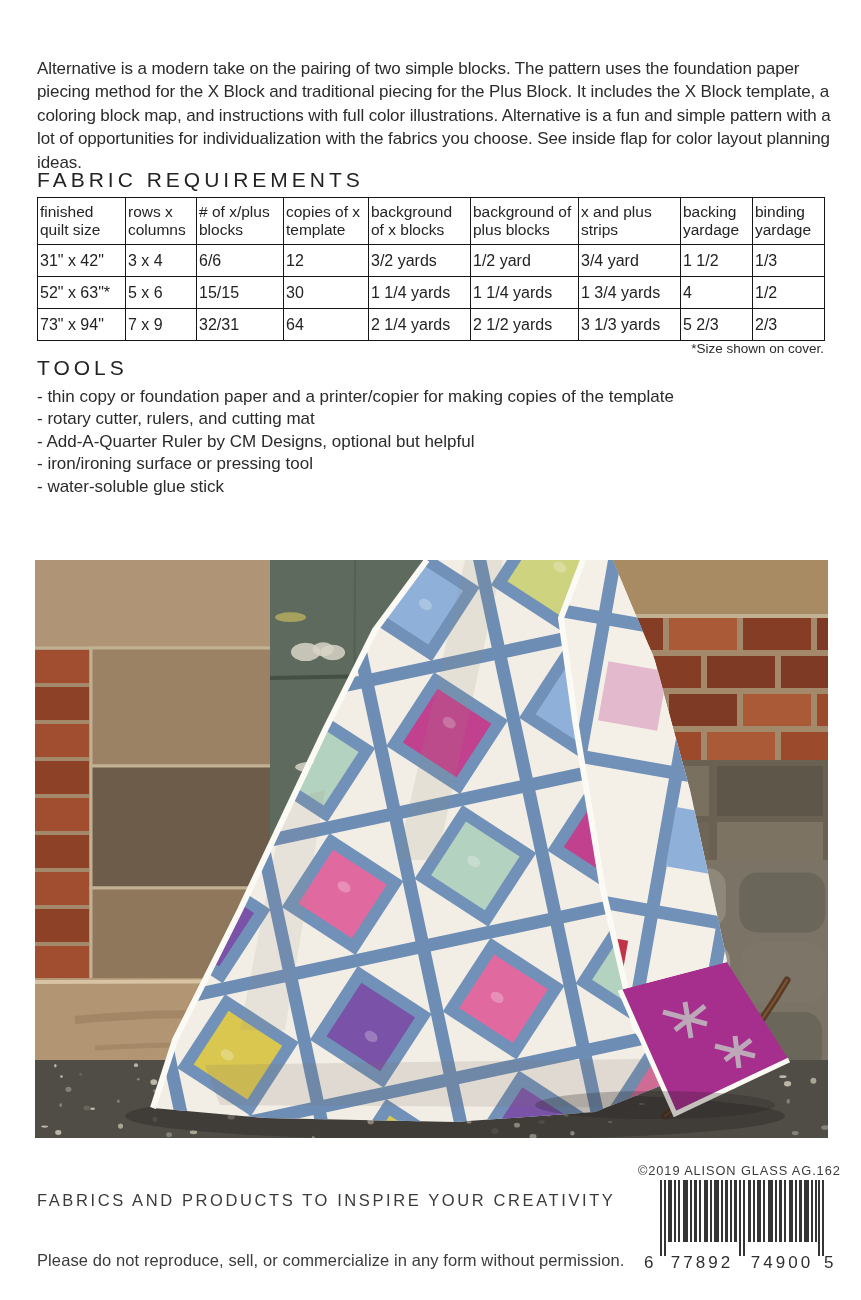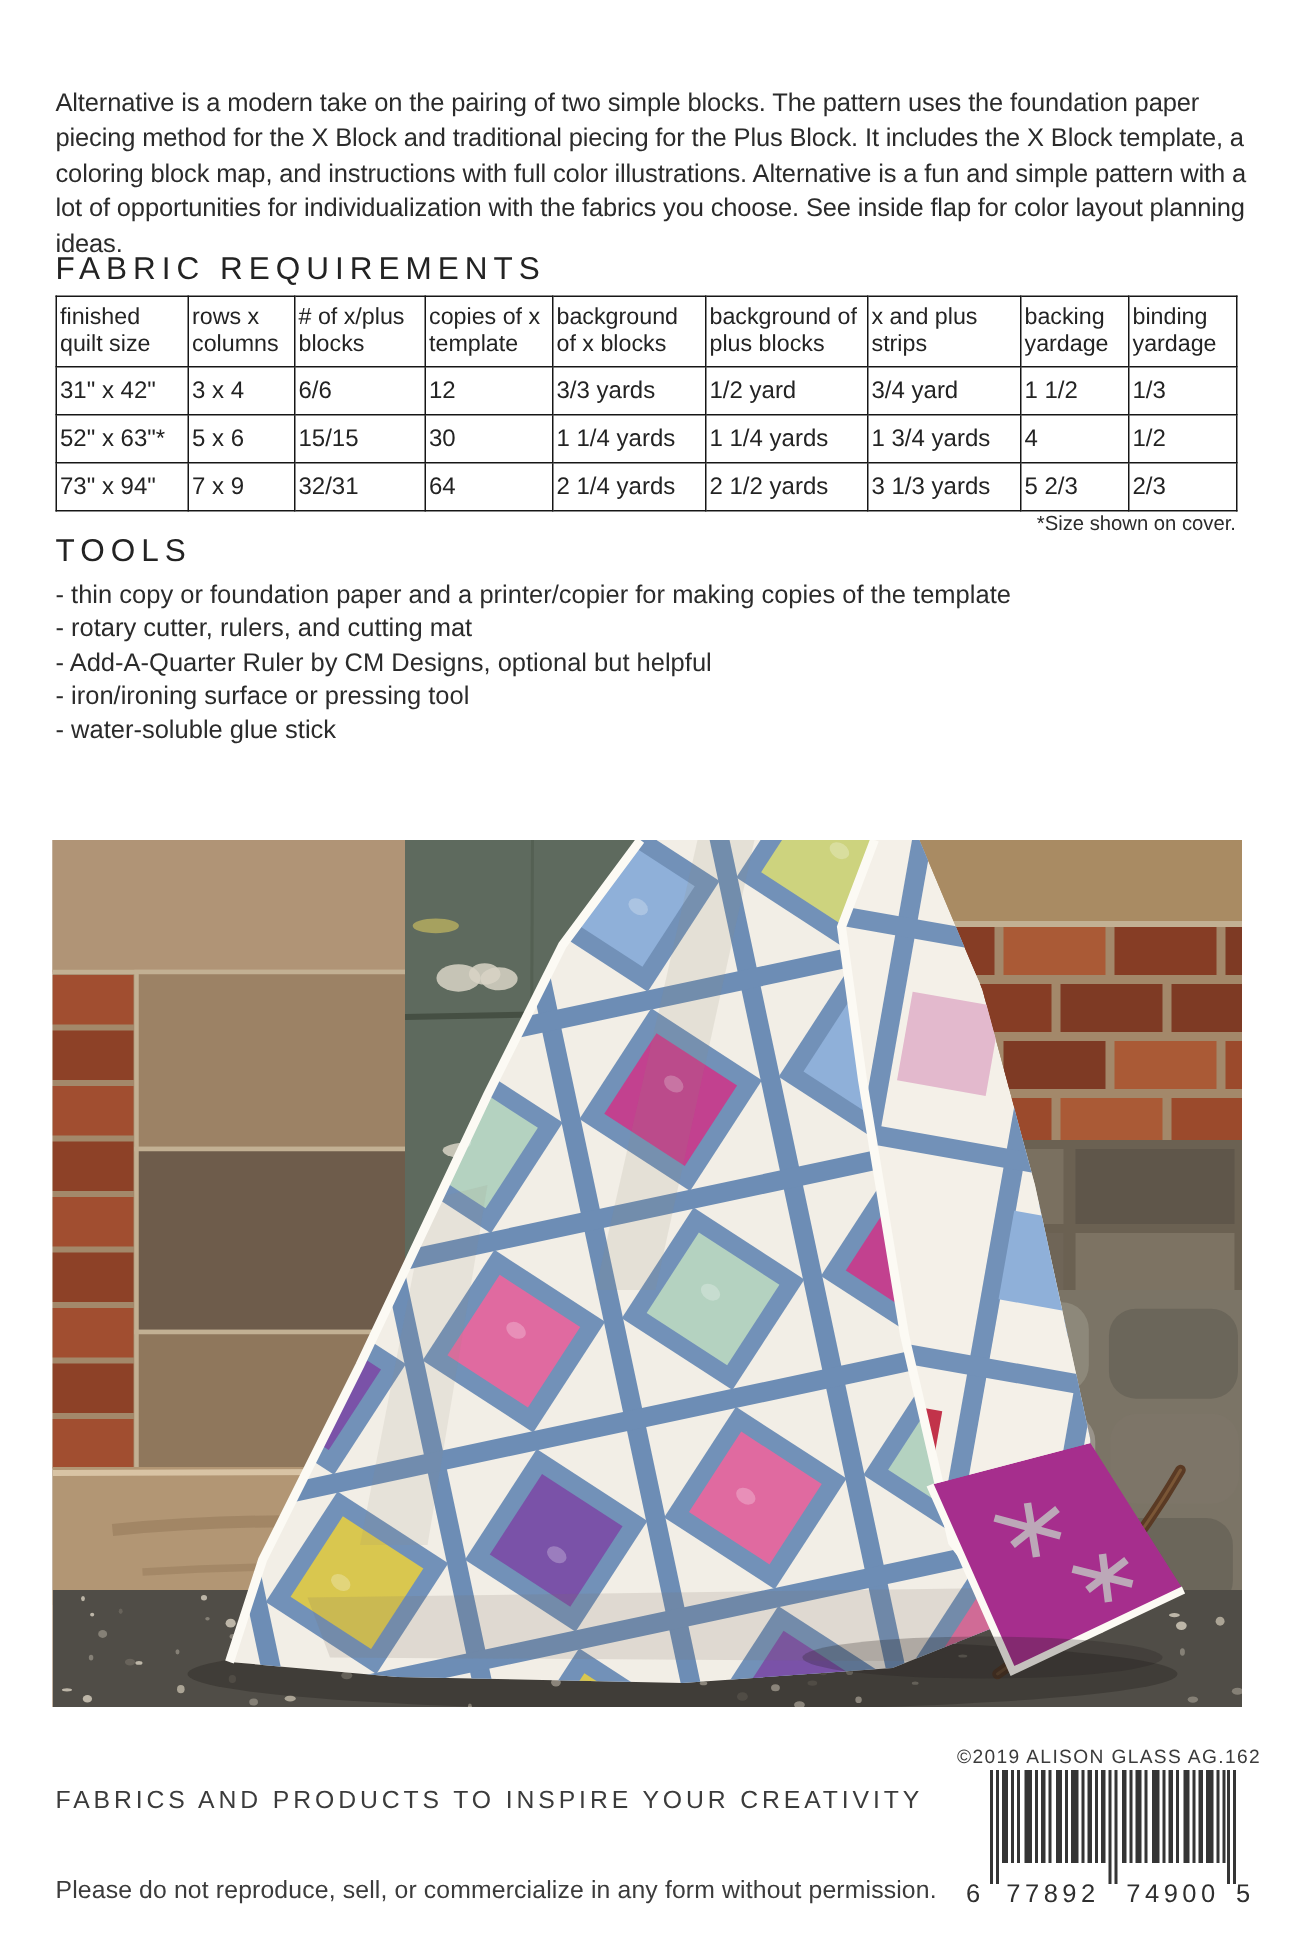--- a/index.html
+++ b/index.html
@@ -93,21 +93,21 @@
           <th>backing yardage</th>
           <th>binding yardage</th>
         </tr>
       </thead>
     <tbody id="fabric-body">
         <tr>
           <td>31" x 42"</td>
           <td>3 x 4</td>
           <td>6/6</td>
           <td>12</td>
-          <td>3/3 yards</td>
+          <td>3/2 yards</td>
           <td>1/2 yard</td>
           <td>3/4 yard</td>
           <td>1 1/2</td>
           <td>1/3</td>
         </tr>
         <tr>
           <td>52" x 63"*</td>
           <td>5 x 6</td>
           <td>15/15</td>
           <td>30</td>

